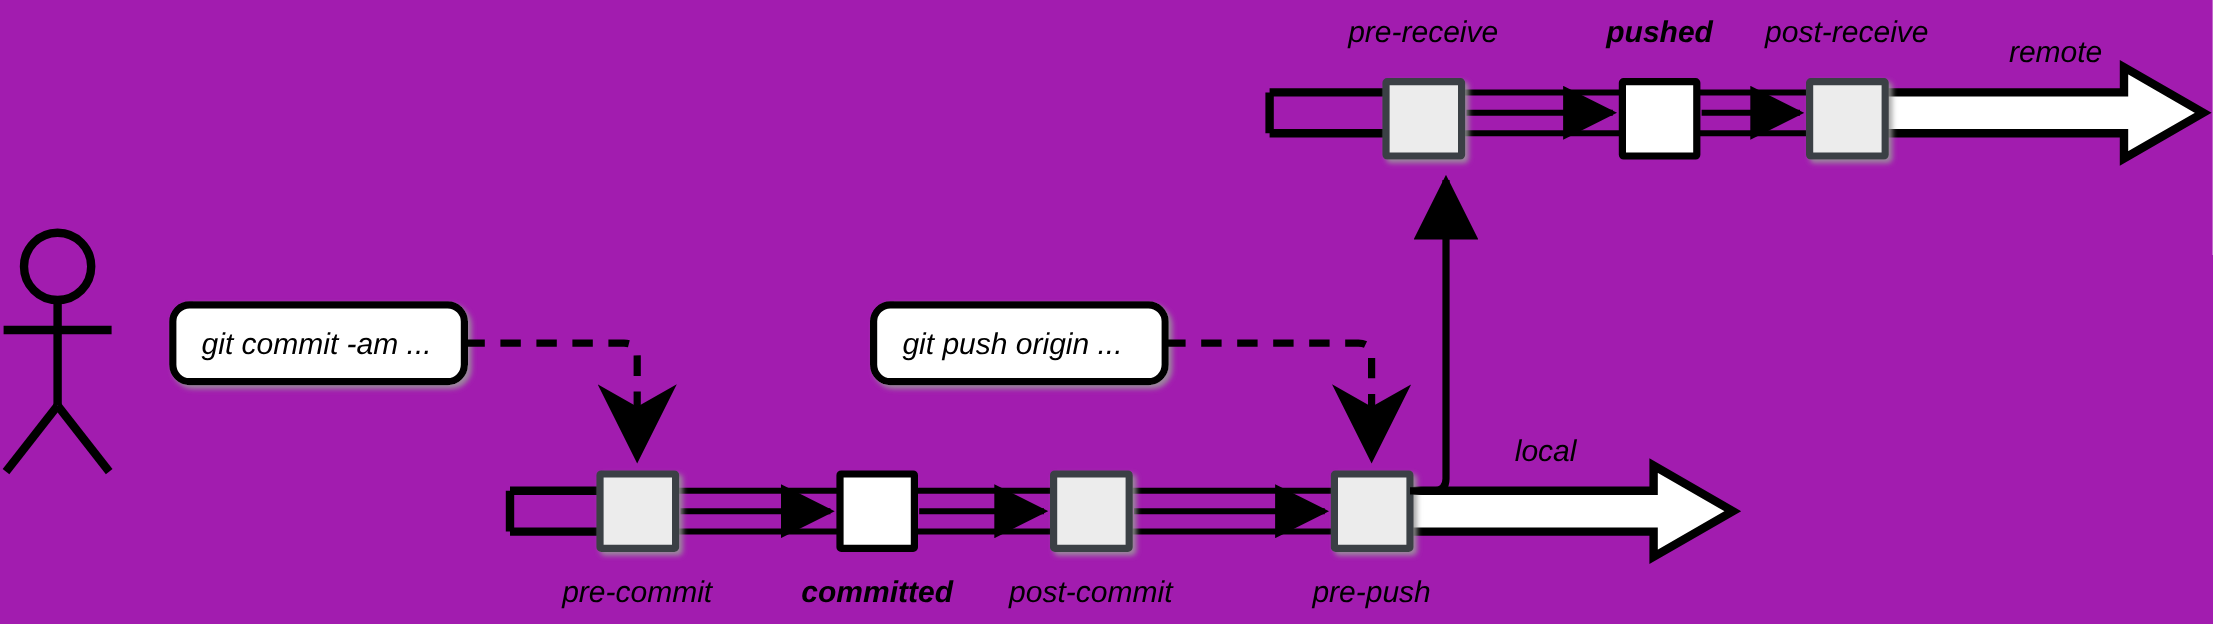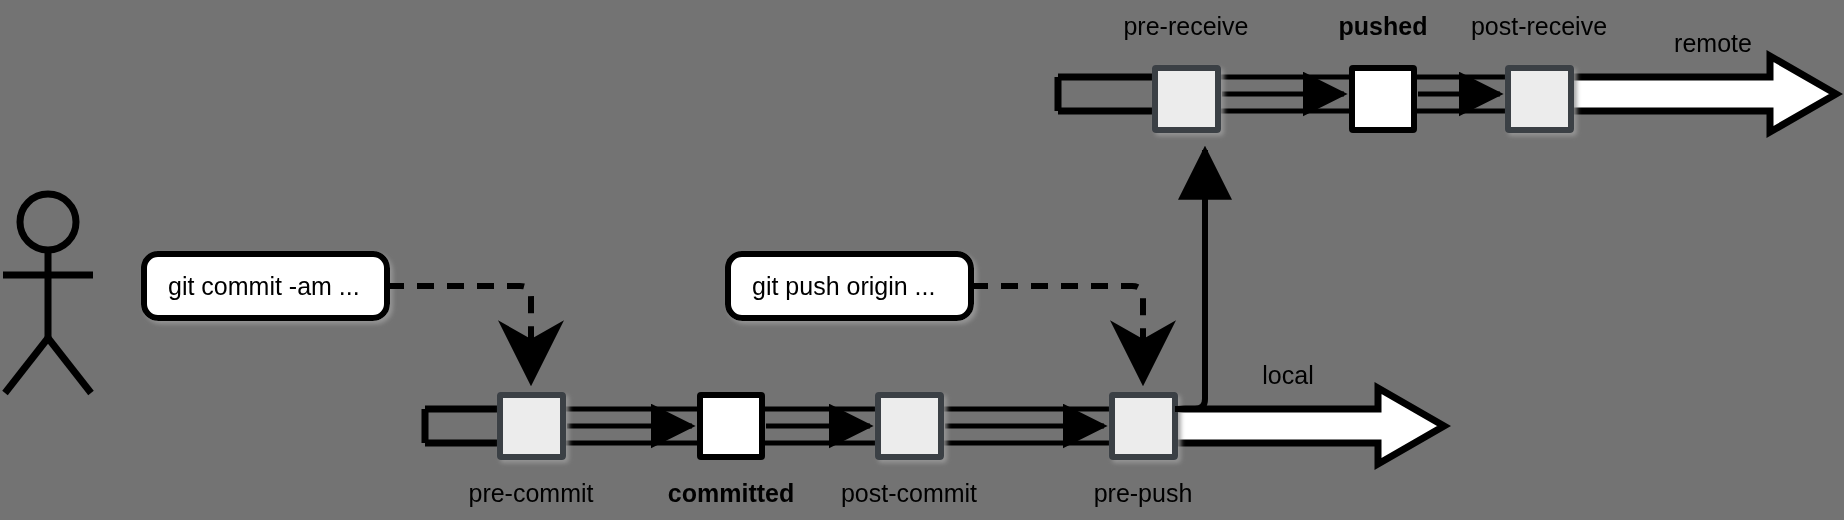--- a/index.html
+++ b/index.html
@@ -8,22 +8,23 @@
     padding: 0;
     background: #ffffff;
   }
   body {
     font-family: "Liberation Sans", sans-serif;
   }
   #canvas {
     position: relative;
     width: 1844px;
     height: 520px;
-    background: #737373;
+    background: #a21caf;
     overflow: hidden;
+    font-style: italic;
   }
   #diagram-svg {
     display: block;
     width: 1844px;
     height: 520px;
   }
   .lane-label,
   .hook-label {
     font-family: "Liberation Sans", sans-serif;
     fill: #000000;

